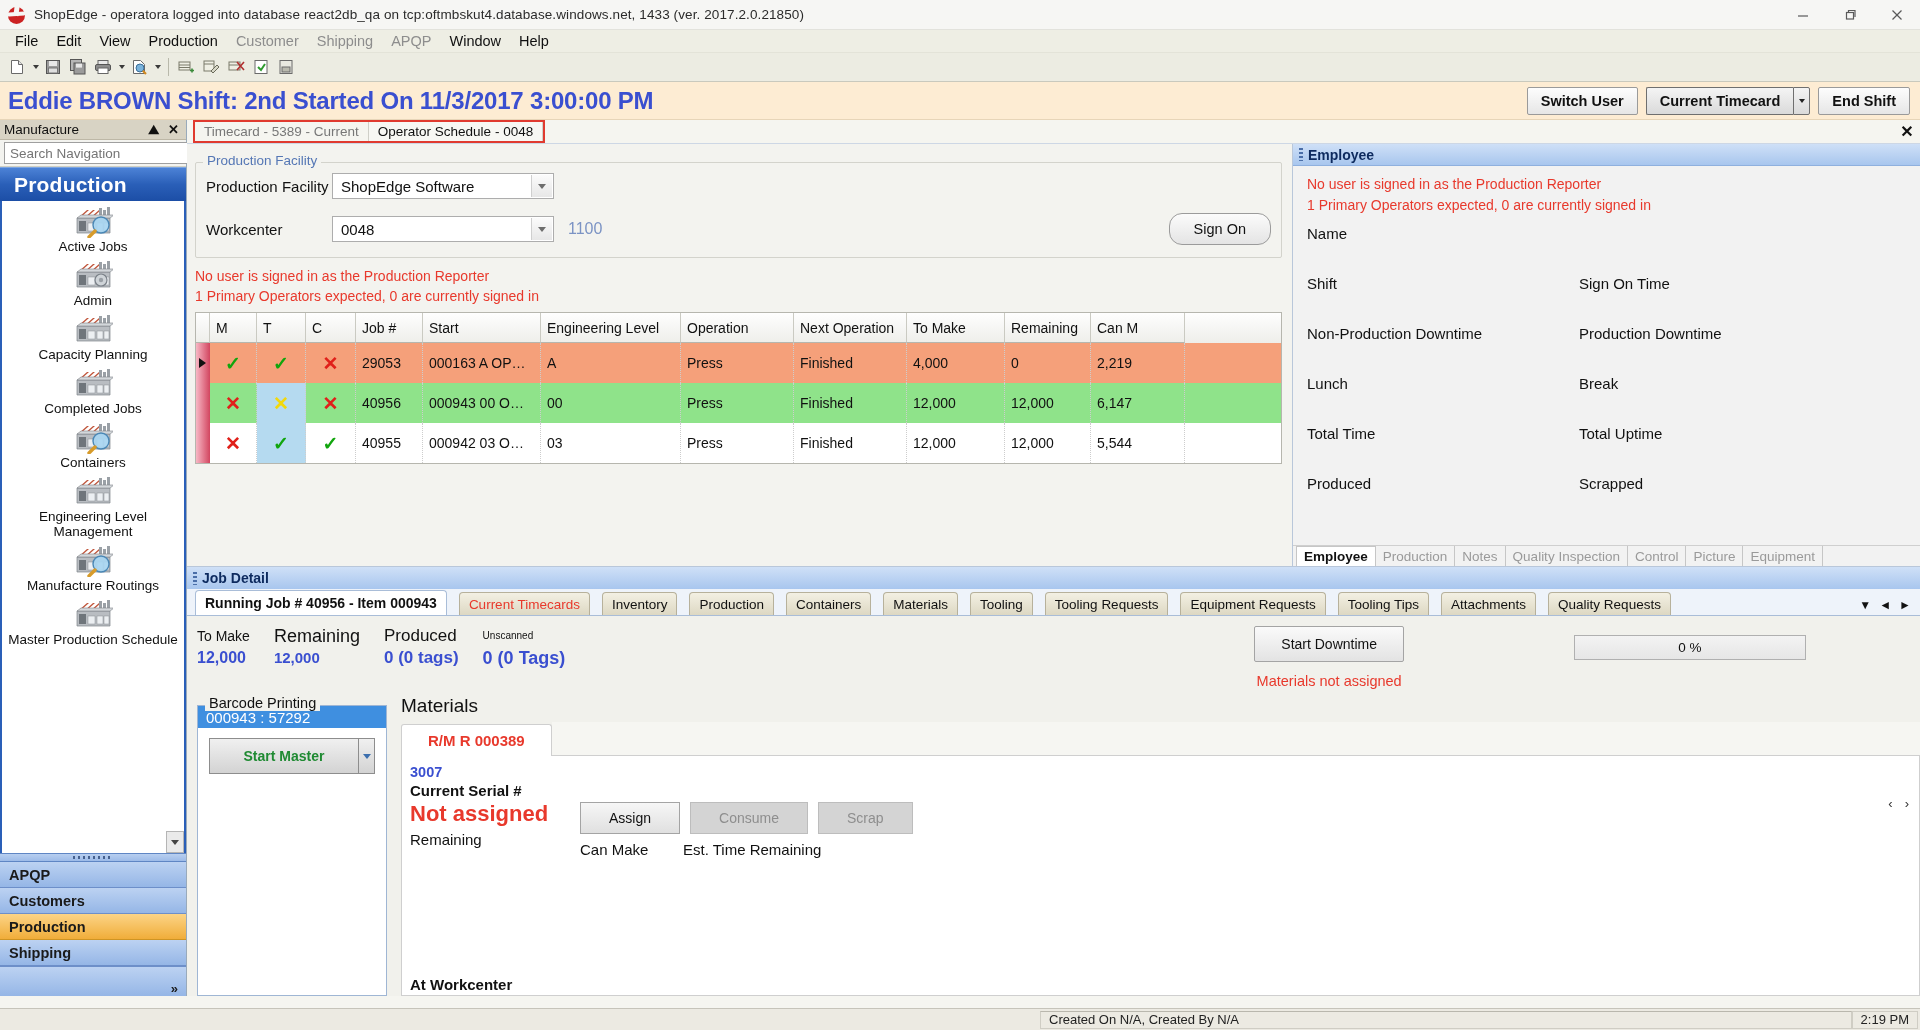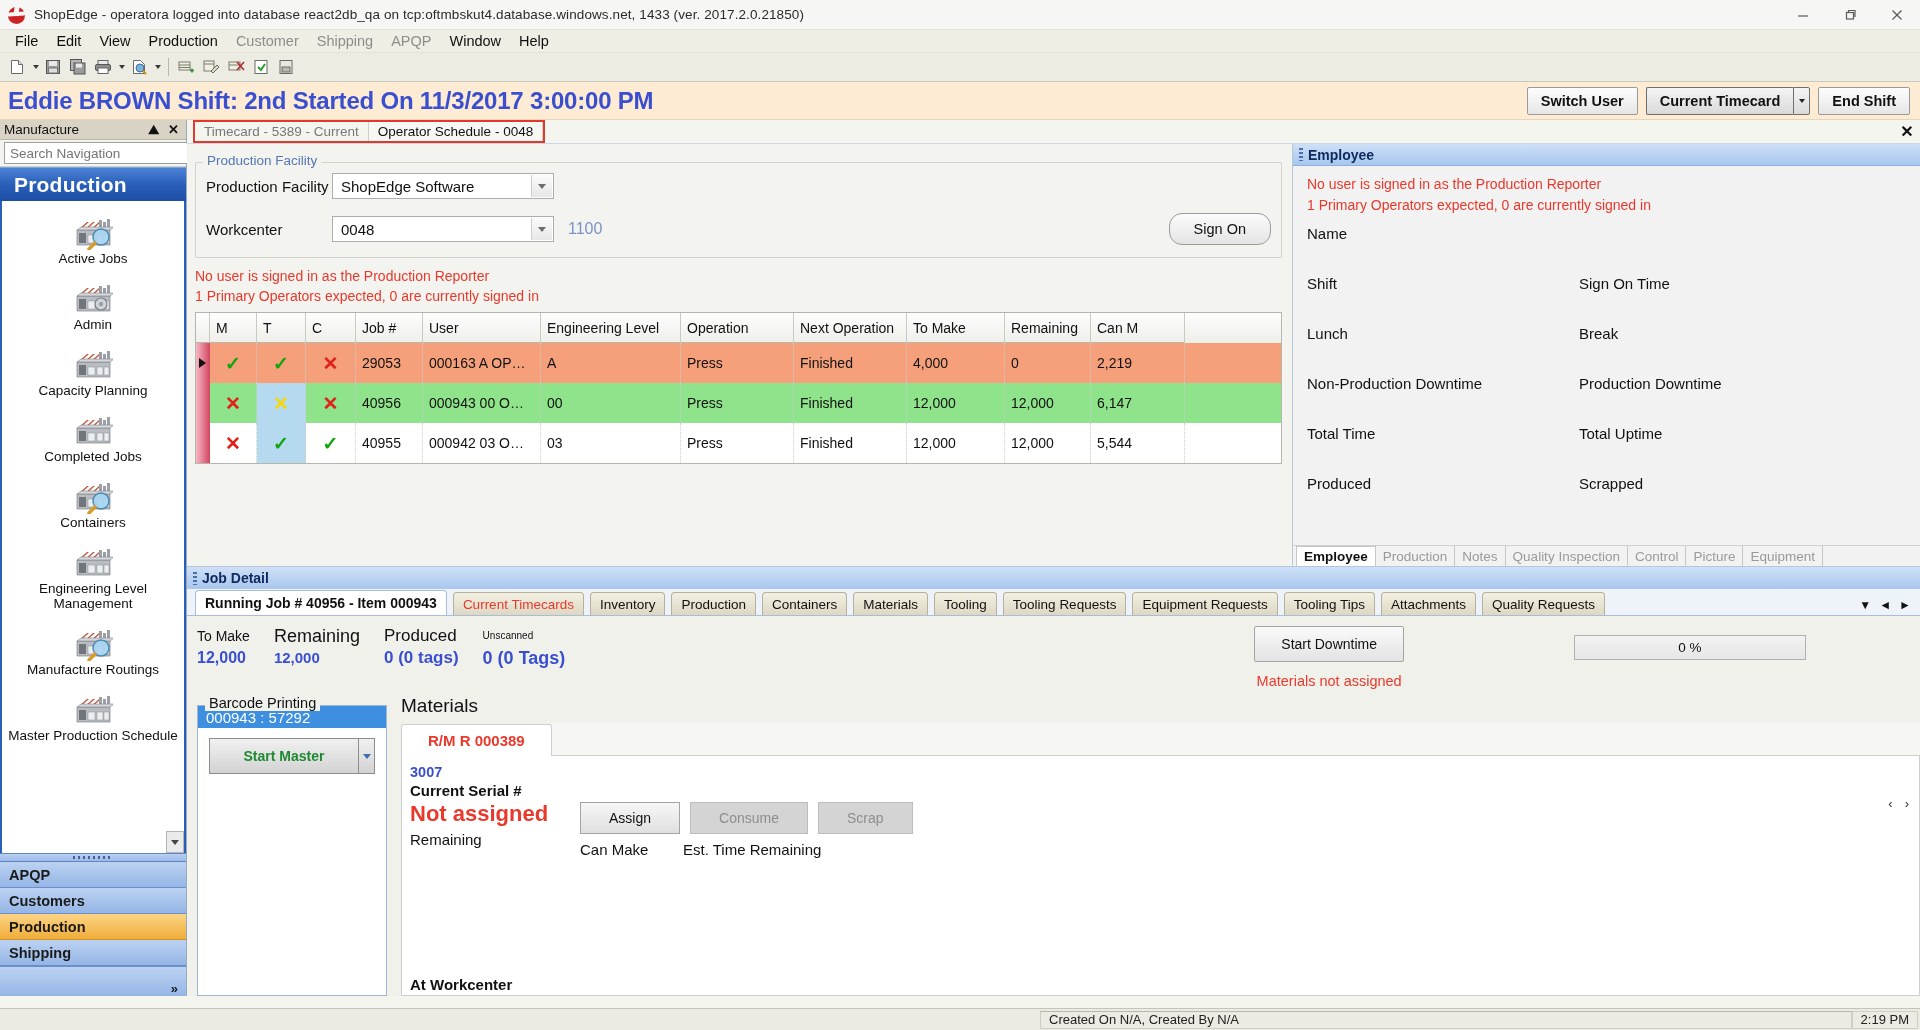--- a/index.html
+++ b/index.html
@@ -135,21 +135,21 @@
     background: linear-gradient(#4c82d6 0%, #2a5fb8 50%, #1c4ea6 100%);
     color: #fff; font-size: 21px; font-weight: bold; letter-spacing: .2px;
     border-top: 1px solid #7aa4e3;
   }
   .nav-list {
     flex: 1; overflow: hidden; position: relative; background: #fff;
     border-left: 2px solid #2a5fb8; border-right: 2px solid #2a5fb8;
   }
   .nav-item {
     display: flex; flex-direction: column; align-items: center;
-    padding-top: 15px; padding-bottom: 1px;
+    padding-top: 3px; padding-bottom: 1px;
   }
   .nav-item .lbl { font-size: 13.5px; color: #111; text-align: center; line-height: 15px; margin-top: 1px; }
   .factory { width: 40px; height: 34px; display:block; }
   .nav-scroll-down {
     position: absolute; right: 0; bottom: 0; width: 18px; height: 22px;
     background: #eaeaea; border: 1px solid #b5b5b5;
     display: flex; align-items: center; justify-content: center;
   }
   .nav-scroll-down i { border-left: 4px solid transparent; border-right: 4px solid transparent; border-top: 5px solid #444; }
   .nav-grip {
@@ -290,21 +290,21 @@
     font-size: 14px; font-weight: bold; color: #0d2a5e;
   }
   .jd-tabstrip {
     height: 27px; display: flex; align-items: flex-end; background: #eef3fa;
     padding-left: 8px; border-bottom: 1px solid #a9bdd8;
   }
   .jd-tab {
     height: 23px; display: flex; align-items: center; padding: 0 9px;
     font-size: 13.5px; color: #111; background: linear-gradient(#f3f0e3,#ddd8c3);
     border: 1px solid #b7b19b; border-bottom: none;
-    border-radius: 4px 4px 0 0; margin-right: 6px; white-space: nowrap;
+    border-radius: 4px 4px 0 0; margin-right: 12px; white-space: nowrap;
   }
   .jd-tab.sel {
     background: #fff; border-color: #a9bdd8; font-weight: bold;
     height: 25px; font-size: 14px;
   }
   .jd-tab.red { color: #e8392c; }
   .jd-navbtns { margin-left: auto; display:flex; align-items:center; gap: 8px; padding: 0 9px 3px 0; color:#111; font-size: 12px; }
   .jd-body { flex: 1; background: #f1f1ec; display: flex; flex-direction: column; min-height: 0; }
 
   .stats { display: flex; padding: 10px 0 0 10px; align-items: flex-start; }
@@ -773,21 +773,21 @@
             <div>1 Primary Operators expected, 0 are currently signed in</div>
           </div>
 
           <div class="grid">
             <div class="grid-head" id="grid-head">
                 <div class="gh" style="width: 14px;"></div>
                 <div class="gh" style="width: 47px;">M</div>
                 <div class="gh" style="width: 49px;">T</div>
                 <div class="gh" style="width: 50px;">C</div>
                 <div class="gh" style="width: 67px;">Job #</div>
-                <div class="gh" style="width: 118px;">User</div>
+                <div class="gh" style="width: 118px;">Start</div>
                 <div class="gh" style="width: 140px;">Engineering Level</div>
                 <div class="gh" style="width: 113px;">Operation</div>
                 <div class="gh" style="width: 113px;">Next Operation</div>
                 <div class="gh" style="width: 98px;">To Make</div>
                 <div class="gh" style="width: 86px;">Remaining</div>
                 <div class="gh" style="width: 94px;">Can M</div>
               </div>
             <div id="grid-body">
                 <div class="grow row-orange">
                   <div class="rowsel cur"></div>
@@ -864,26 +864,26 @@
             <div class="emp-grid" id="emp-fields">
                 <div class="emp-line">
                   <div class="l">Name</div>
                   <div class="r"></div>
                 </div>
                 <div class="emp-line">
                   <div class="l">Shift</div>
                   <div class="r">Sign On Time</div>
                 </div>
                 <div class="emp-line">
+                  <div class="l">Non-Production Downtime</div>
+                  <div class="r">Production Downtime</div>
+                </div>
+                <div class="emp-line">
                   <div class="l">Lunch</div>
                   <div class="r">Break</div>
-                </div>
-                <div class="emp-line">
-                  <div class="l">Non-Production Downtime</div>
-                  <div class="r">Production Downtime</div>
                 </div>
                 <div class="emp-line">
                   <div class="l">Total Time</div>
                   <div class="r">Total Uptime</div>
                 </div>
                 <div class="emp-line">
                   <div class="l">Produced</div>
                   <div class="r">Scrapped</div>
                 </div>
               </div>

